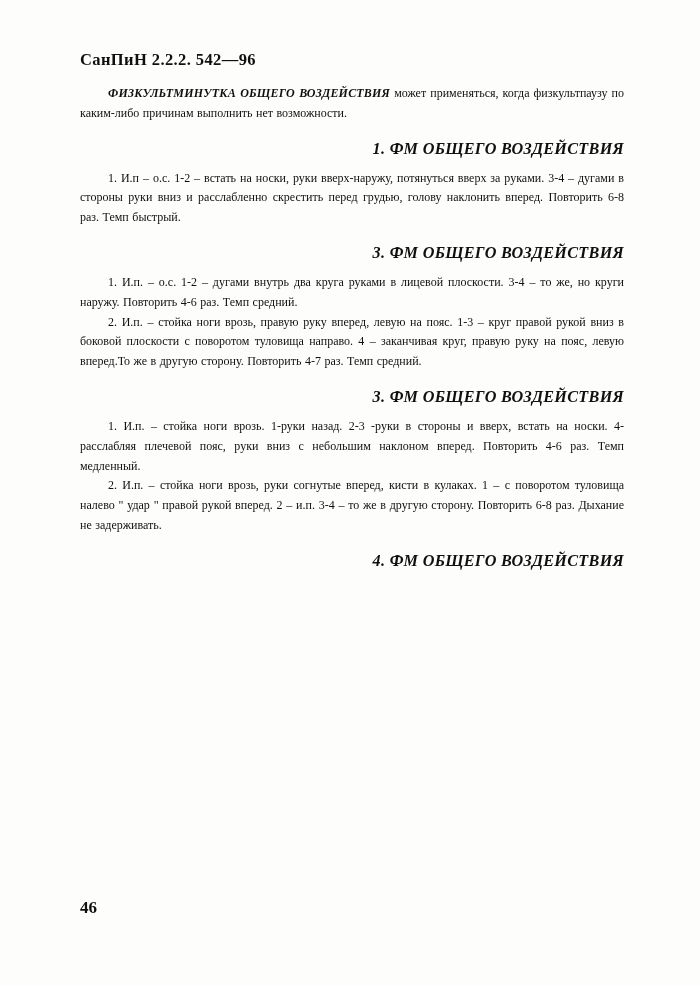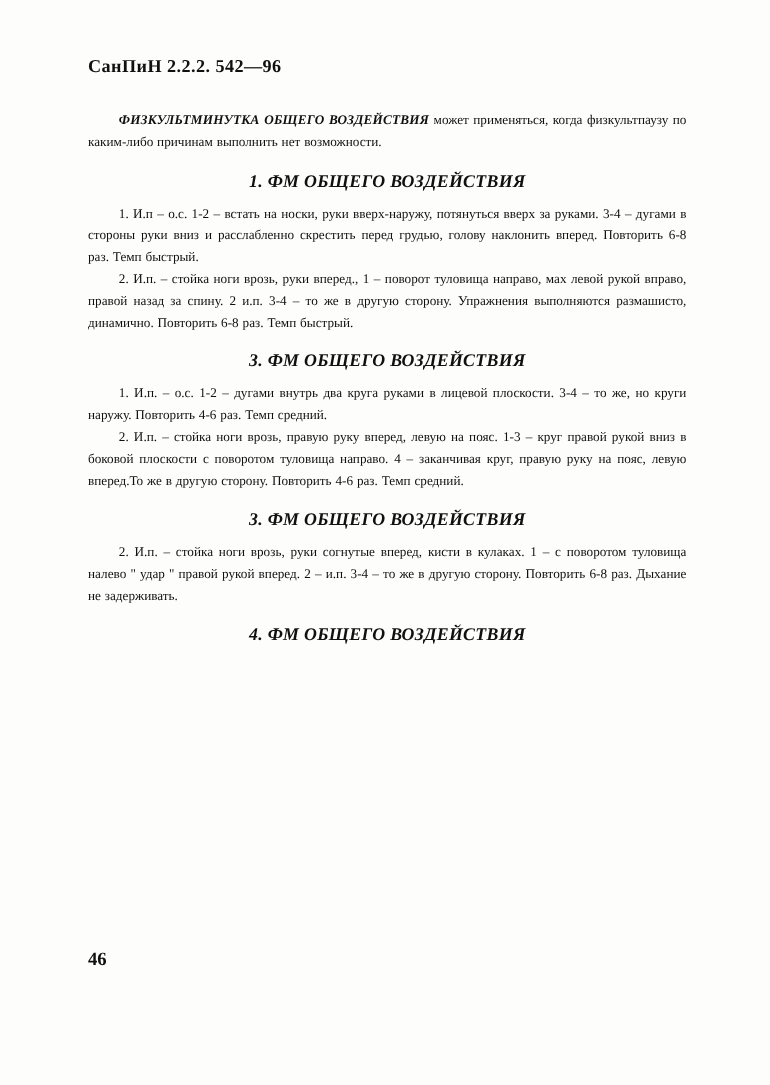--- a/index.html
+++ b/index.html
@@ -14,21 +14,21 @@
   }
   .page {
     position: absolute;
     inset: 0;
     background: #fdfdfb;
     padding: 50px 76px 0 80px;
   }
   .doc-header {
     font-size: 16.5px;
     letter-spacing: 0.4px;
-    margin-bottom: 30px;
+    margin-bottom: 14px;
     font-weight: 600;
   }
   .intro, .para {
     font-size: 12px;
     line-height: 19.8px;
     text-align: justify;
     text-indent: 28px;
     font-weight: 500;
     word-spacing: 0.5px;
   }
@@ -36,55 +36,55 @@
     font-style: italic;
     font-weight: 700;
     letter-spacing: 0.2px;
   }
   .section { margin: 0; }
   .section-title {
     font-size: 16.2px;
     line-height: 20px;
     font-style: italic;
     font-weight: 700;
-    text-align: center;
+    text-align: right;
     margin: 15px 0 10px 0;
     letter-spacing: 0.3px;
   }
   .page-number {
     position: absolute;
     left: 80px;
-    top: 862px;
+    top: 898px;
     font-size: 17px;
     font-weight: 700;
   }
 </style>
 </head>
 <body>
 
 <div class="page">
 
   <div class="doc-header">СанПиН 2.2.2. 542—96</div>
 
   <p class="intro"><span class="lead">ФИЗКУЛЬТМИНУТКА ОБЩЕГО ВОЗДЕЙСТВИЯ</span><span> может применяться, когда физкультпаузу по каким-либо причинам выполнить нет возможности.</span></p>
 
   <section class="section">
     <h2 class="section-title">1. ФМ ОБЩЕГО ВОЗДЕЙСТВИЯ</h2>
     <p class="para">1. И.п – о.с. 1-2 – встать на носки, руки вверх-наружу, потянуться вверх за руками. 3-4 – дугами в стороны руки вниз и расслабленно скрестить перед грудью, голову наклонить вперед.  Повторить 6-8 раз. Темп быстрый.</p>
-    <p class="para">2. И.п. – стойка ноги врозь, руки вперед., 1 – поворот туловища направо, мах левой рукой вправо, правой назад за спину. 2 и.п. 3-4 – то же в другую сторону. Упражнения выполняются размашисто, динамично. Повторить 6-8 раз. Темп быстрый.</p>
   </section>
 
   <section class="section">
     <h2 class="section-title">3. ФМ ОБЩЕГО ВОЗДЕЙСТВИЯ</h2>
     <p class="para">1. И.п. – о.с. 1-2 – дугами внутрь два круга руками в лицевой плоскости. 3-4 – то же, но круги наружу. Повторить 4-6 раз.  Темп средний.</p>
-    <p class="para">2. И.п. – стойка ноги врозь, правую руку вперед, левую на пояс. 1-3 – круг правой рукой вниз в боковой плоскости с поворотом туловища направо. 4 – заканчивая круг, правую руку на пояс, левую вперед.То же в другую сторону. Повторить 4-6 раз. Темп средний.</p>
+    <p class="para">2. И.п. – стойка ноги врозь, правую руку вперед, левую на пояс. 1-3 – круг правой рукой вниз в боковой плоскости с поворотом туловища направо. 4 – заканчивая круг, правую руку на пояс, левую вперед.То же в другую сторону. Повторить 4-7 раз. Темп средний.</p>
   </section>
 
   <section class="section">
     <h2 class="section-title">3. ФМ ОБЩЕГО ВОЗДЕЙСТВИЯ</h2>
+    <p class="para">1. И.п. – стойка ноги врозь. 1-руки назад. 2-3 -руки в стороны и вверх, встать на носки. 4-расслабляя плечевой пояс, руки вниз с небольшим наклоном вперед. Повторить 4-6 раз. Темп медленный.</p>
     <p class="para">2. И.п. – стойка ноги врозь, руки согнутые вперед, кисти в кулаках. 1 – с поворотом туловища налево " удар " правой рукой вперед. 2 – и.п. 3-4 – то же в другую сторону. Повторить 6-8 раз.  Дыхание не задерживать.</p>
   </section>
 
   <section class="section">
     <h2 class="section-title">4. ФМ ОБЩЕГО ВОЗДЕЙСТВИЯ</h2>
   </section>
 
   <div class="page-number">46</div>
 
 </div>

